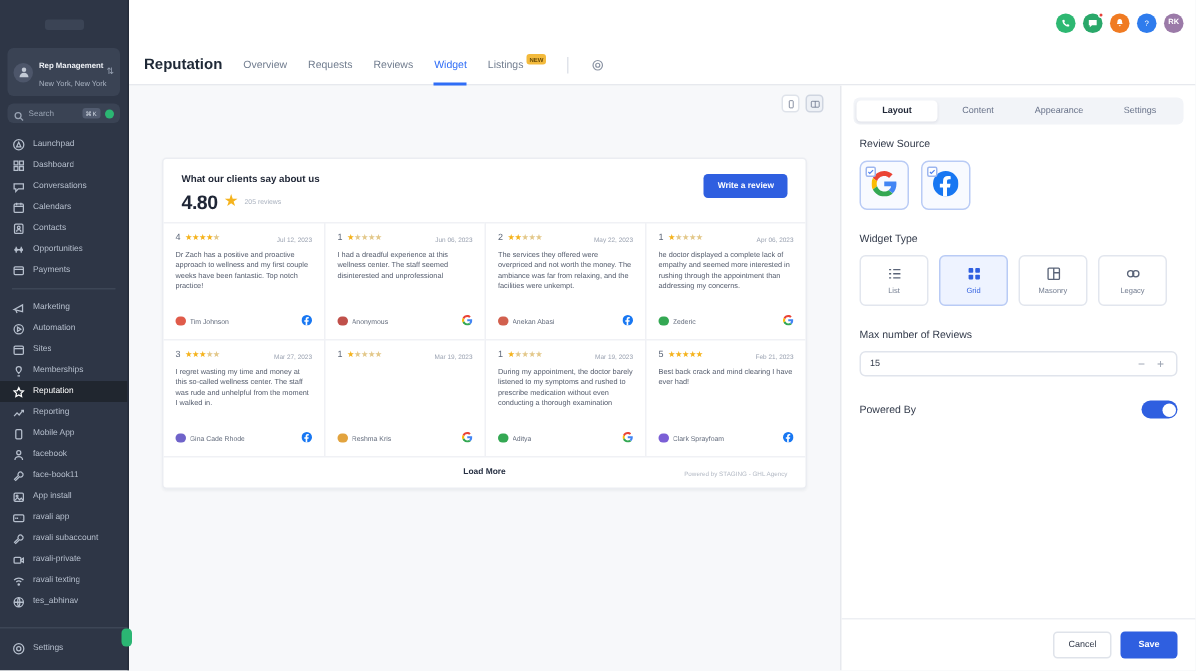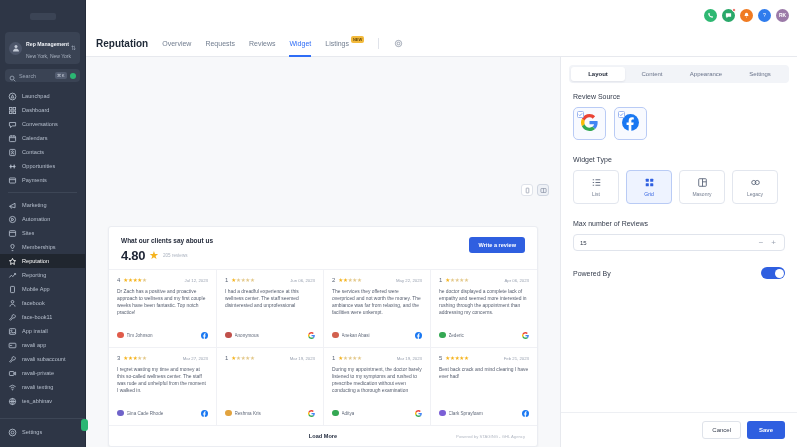--- a/index.html
+++ b/index.html
@@ -93,21 +93,21 @@
     border-radius:2px; padding:1px 2px; margin-left:2px;
     position:relative; top:-4px;
   }
   .nb-sep { width:1px; height:11px; background:#e0e3ea; }
   .nb-gear { width:11px;height:11px;display:flex;align-items:center;justify-content:center;cursor:pointer;}
   .nb-gear svg { width:9px;height:9px;stroke:#8a93a3;fill:none;stroke-width:1.4;}
 
   .body-wrap { flex:1; display:flex; min-height:0; }
 
   
-  .preview-col { flex:1; display:flex; flex-direction:column; min-width:0; padding:0 8px;justify-content:flex-end; }
+  .preview-col { flex:1; display:flex; flex-direction:column; min-width:0; padding:0 8px; }
   .device-row { display:flex; justify-content:flex-end; gap:4px; padding:6px 3px 0 0; }
   .dev-btn {
     width:12px;height:12px;border:1px solid #dfe3ea;border-radius:3px;background:#fff;
     display:flex;align-items:center;justify-content:center;cursor:pointer;
   }
   .dev-btn.active { background:#eef1f6; border-color:#cfd5e0; }
   .dev-btn svg { width:7px;height:7px;stroke:#69738a;fill:none;stroke-width:1.2;}
 
   .widget-card {
     background:#ffffff; border:1px solid #ebedf2; border-radius:3px;

